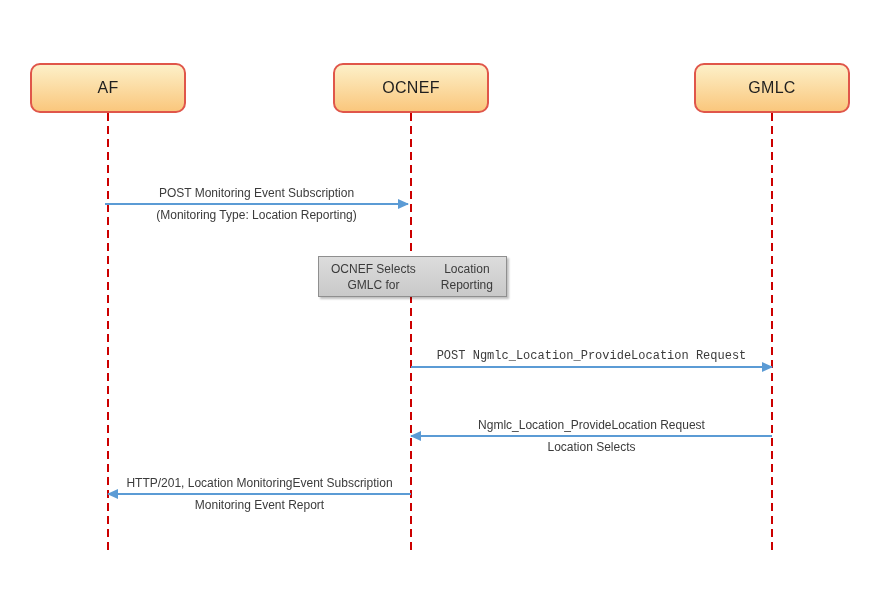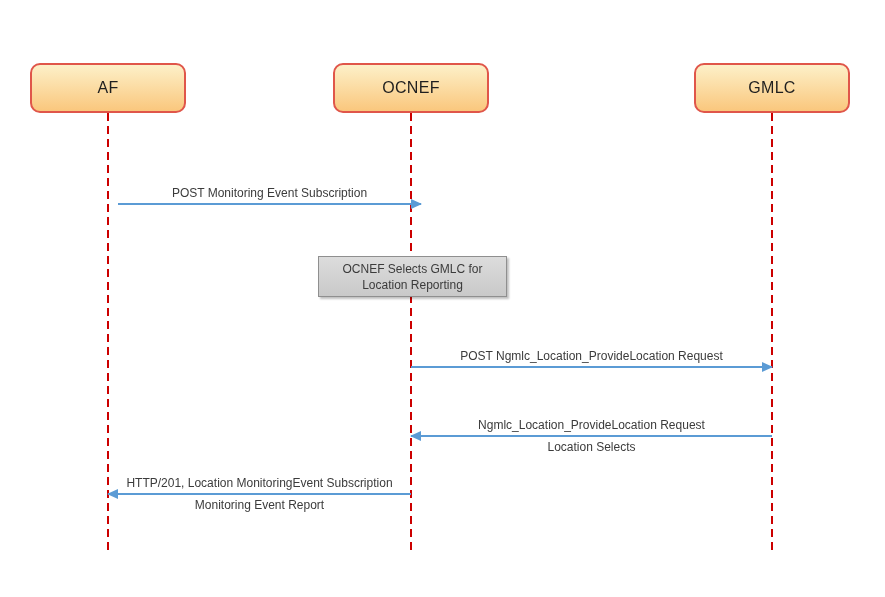--- a/index.html
+++ b/index.html
@@ -91,21 +91,21 @@
     position: absolute;
     left: 318px;
     top: 256px;
     width: 189px;
     height: 41px;
     box-sizing: border-box;
     border: 1px solid var(--note-border, #8F8F8F);
     background: linear-gradient(to bottom, var(--note-fill-top, #DCDCDC), var(--note-fill-bottom, #C9C9C9));
     box-shadow: 1.5px 1.5px 2px rgba(0,0,0,0.25);
     display: flex;
-    flex-direction: column;
+    flex-direction: row;
     align-items: center;
     justify-content: center;
     font-size: 12px;
     color: var(--text, #3B3B3B);
     line-height: 16px;
     z-index: 4;
     text-align: center;
   }
 </style>
 </head>
@@ -120,31 +120,32 @@
     <span>OCNEF</span>
   </div>
   <div class="actor" style="left:694px;">
     <span>GMLC</span>
   </div>
 
   <div class="lifeline" style="left:106.75px;"></div>
   <div class="lifeline" style="left:409.75px;"></div>
   <div class="lifeline" style="left:770.75px;"></div>
 
-  <div class="msg" style="left:118px; top:186px; width:303px;">
+  <div class="msg" style="left:105px; top:186px; width:303px;">
     <div class="msg-line1">POST Monitoring Event Subscription</div>
     <div class="arrow arrow-right"></div>
+    <div class="msg-line2">(Monitoring Type: Location Reporting)</div>
   </div>
 
   <div class="note">
     <div>OCNEF Selects GMLC for</div>
     <div>Location Reporting</div>
   </div>
 
-  <div class="msg" style="left:411px; top:349px; width:361px;">
+  <div class="msg" style="left:411px; top:349px; width:361px;font-family:Liberation Mono, monospace;">
     <div class="msg-line1">POST Ngmlc_Location_ProvideLocation Request</div>
     <div class="arrow arrow-right"></div>
   </div>
 
   <div class="msg" style="left:411px; top:418px; width:361px;">
     <div class="msg-line1">Ngmlc_Location_ProvideLocation Request</div>
     <div class="arrow arrow-left"></div>
     <div class="msg-line2">Location Selects</div>
   </div>
 

